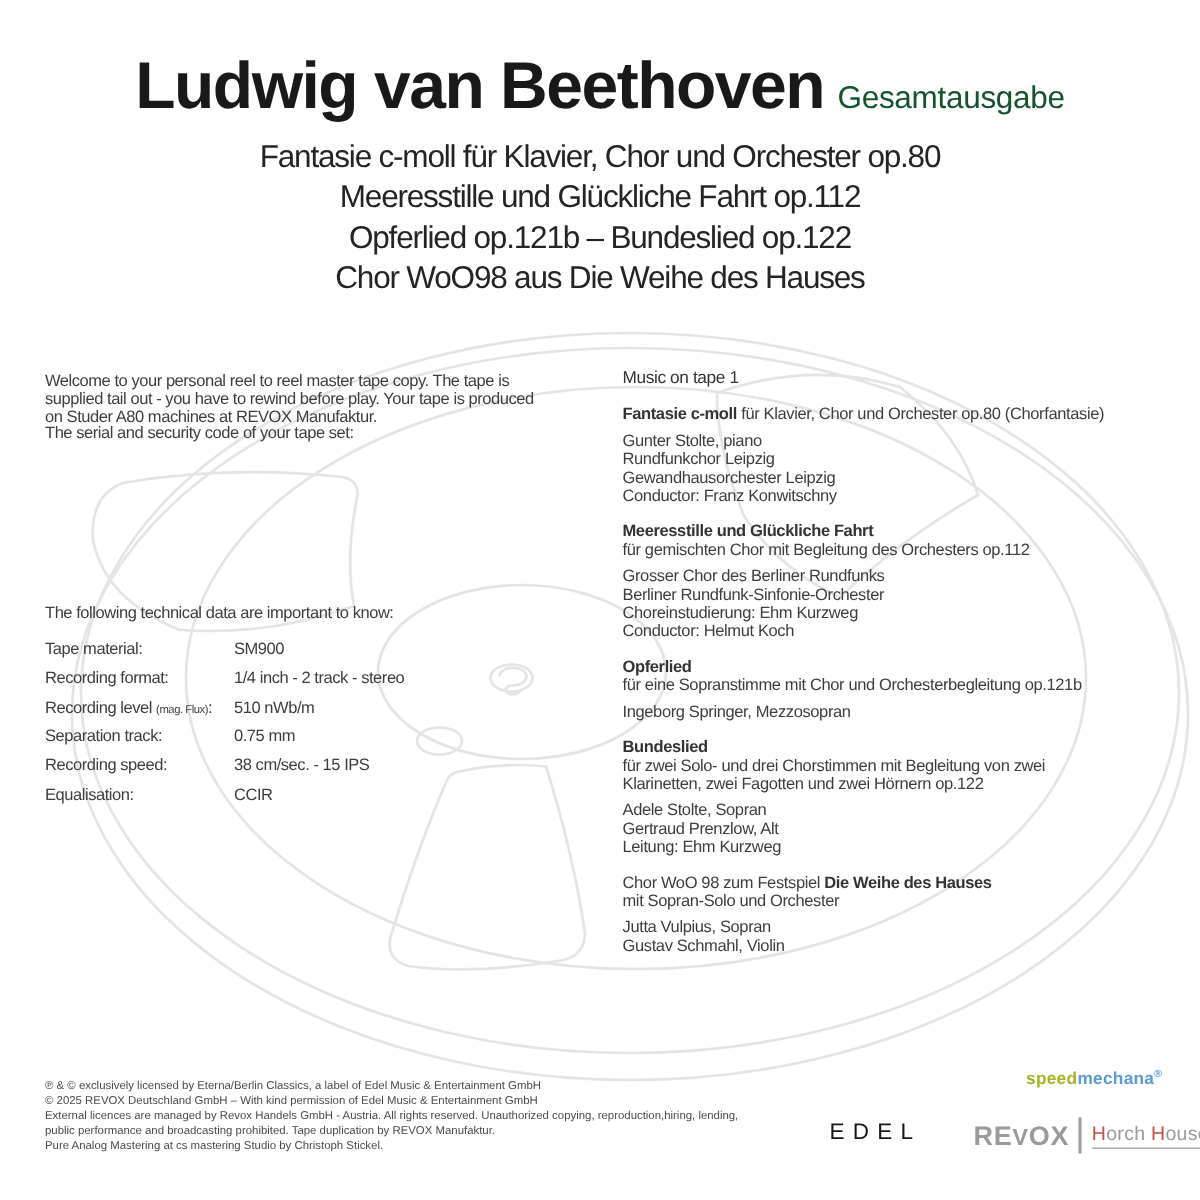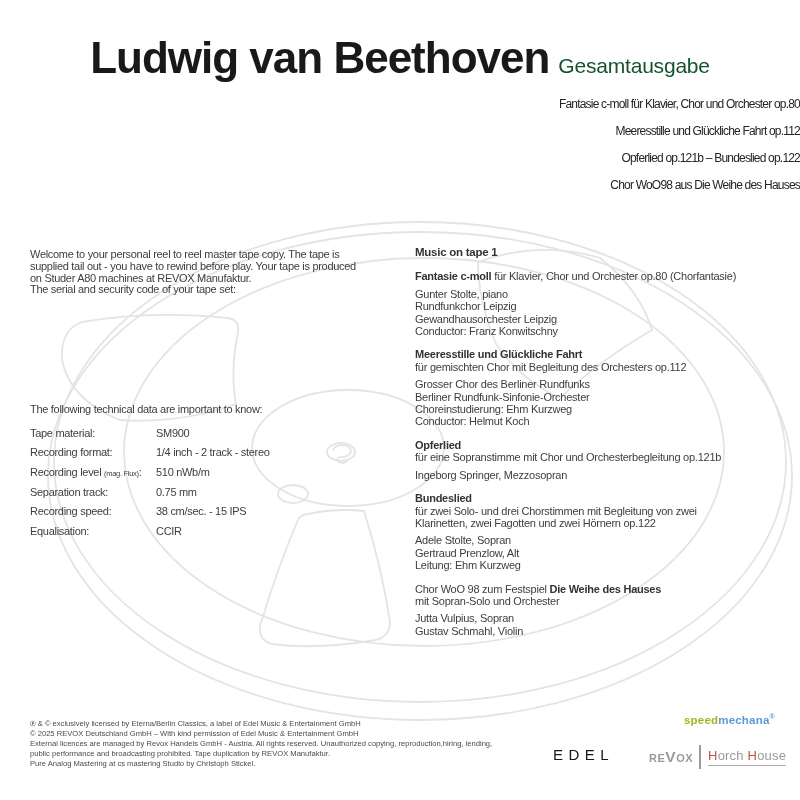--- a/index.html
+++ b/index.html
@@ -5,57 +5,57 @@
   html,body{margin:0;padding:0;background:#fff;}
   .page{position:relative;width:800px;height:800px;background:#ffffff;overflow:hidden;
         font-family:"Liberation Sans","DejaVu Sans",sans-serif;color:#3d3d3d;}
   .reel{position:absolute;left:0;top:0;z-index:0;}
 
   
   .header{position:absolute;top:34px;left:0;width:100%;text-align:center;z-index:1;}
   .title{font-size:44px;font-weight:700;color:#191919;letter-spacing:-1px;line-height:1.1;}
   .edition{font-size:21px;font-weight:400;color:#14532d;margin-left:9px;letter-spacing:-0.2px;}
   .subtitles{margin-top:9px;}
-  .subtitle{font-size:12px;line-height:27px;color:#242424;letter-spacing:-0.8px;text-align:right;}
+  .subtitle{font-size:21px;line-height:27px;color:#242424;letter-spacing:-0.8px;}
 
   
   .col-left{position:absolute;left:30px;top:249px;width:372px;z-index:1;
             font-size:11px;line-height:11.8px;letter-spacing:-0.3px;color:#3d3d3d;}
   .tech{position:absolute;left:30px;top:404px;width:372px;z-index:1;
         font-size:11px;line-height:11.8px;letter-spacing:-0.3px;color:#3d3d3d;}
   .tech-intro{margin-bottom:12px;}
   .tech-row{display:flex;margin-bottom:7.6px;}
   .tech-label{width:126px;flex:none;}
   .tech-small{font-size:7.5px;}
   .tech-value{flex:1;}
 
   
   .col-right{position:absolute;left:415px;top:246px;width:378px;z-index:1;
              font-size:11px;line-height:12.4px;letter-spacing:-0.25px;color:#3d3d3d;}
-  .mh{font-weight:700;font-size:11.5px;color:#333;}
+  .mh{font-weight:400;font-size:11.5px;color:#333;}
   .work{margin-top:11px;}
   .work.first{margin-top:12px;}
   .work-title{font-weight:700;color:#333;}
   .performers{margin-top:5px;}
   .tape2{margin-top:16px;}
 
   
   .legal{position:absolute;left:30px;top:719px;z-index:1;
          font-size:7.6px;line-height:10px;letter-spacing:0;color:#4a4a4a;}
 
   .austromechana{position:absolute;left:684px;top:713px;z-index:1;
                  font-size:11.5px;font-weight:700;letter-spacing:0.2px;white-space:nowrap;}
   .austromechana .reg{font-size:7px;vertical-align:super;}
 
   .edel{position:absolute;left:553px;top:746px;z-index:1;
         font-size:15px;font-weight:400;letter-spacing:5.5px;color:#161616;white-space:nowrap;}
 
   .revox-horch{position:absolute;left:649px;top:745px;z-index:1;display:flex;align-items:center;}
   .revox{font-weight:700;letter-spacing:0.5px;white-space:nowrap;display:flex;align-items:baseline;}
-  .revox .sm{font-size:11px;}
+  .revox .sm{font-size:18px;}
   .revox .lg{font-size:15.5px;}
   .logo-divider{width:2px;height:24px;background:#9a9a9a;margin:0 7px 0 6px;}
   .horch{font-size:13px;letter-spacing:0.2px;border-bottom:1.5px solid #adadad;
          padding-bottom:2px;white-space:nowrap;}
 </style>
 </head>
 <body>
 
 <div class="page">
 

